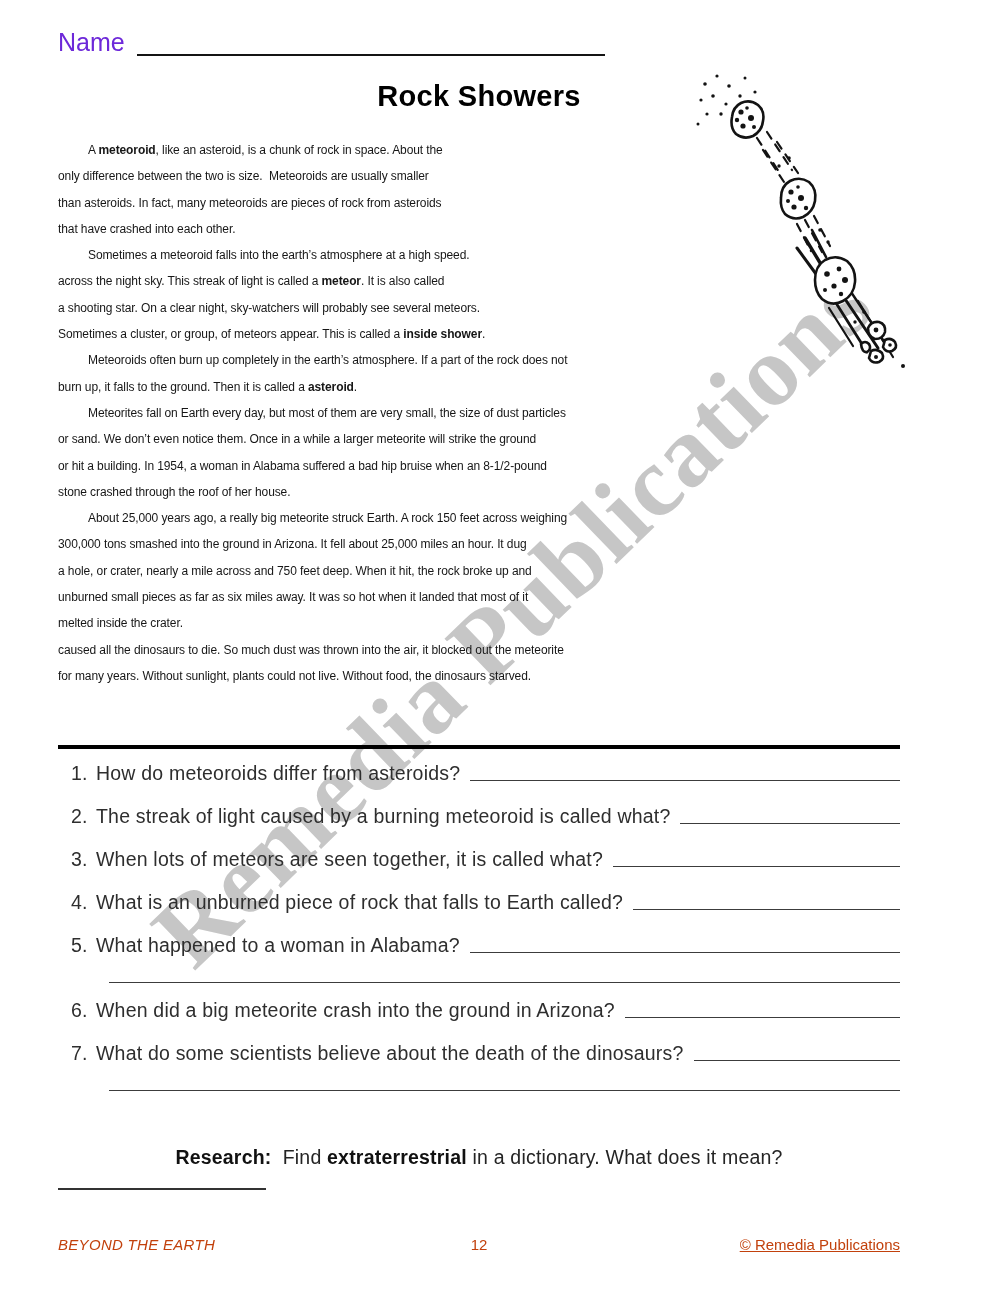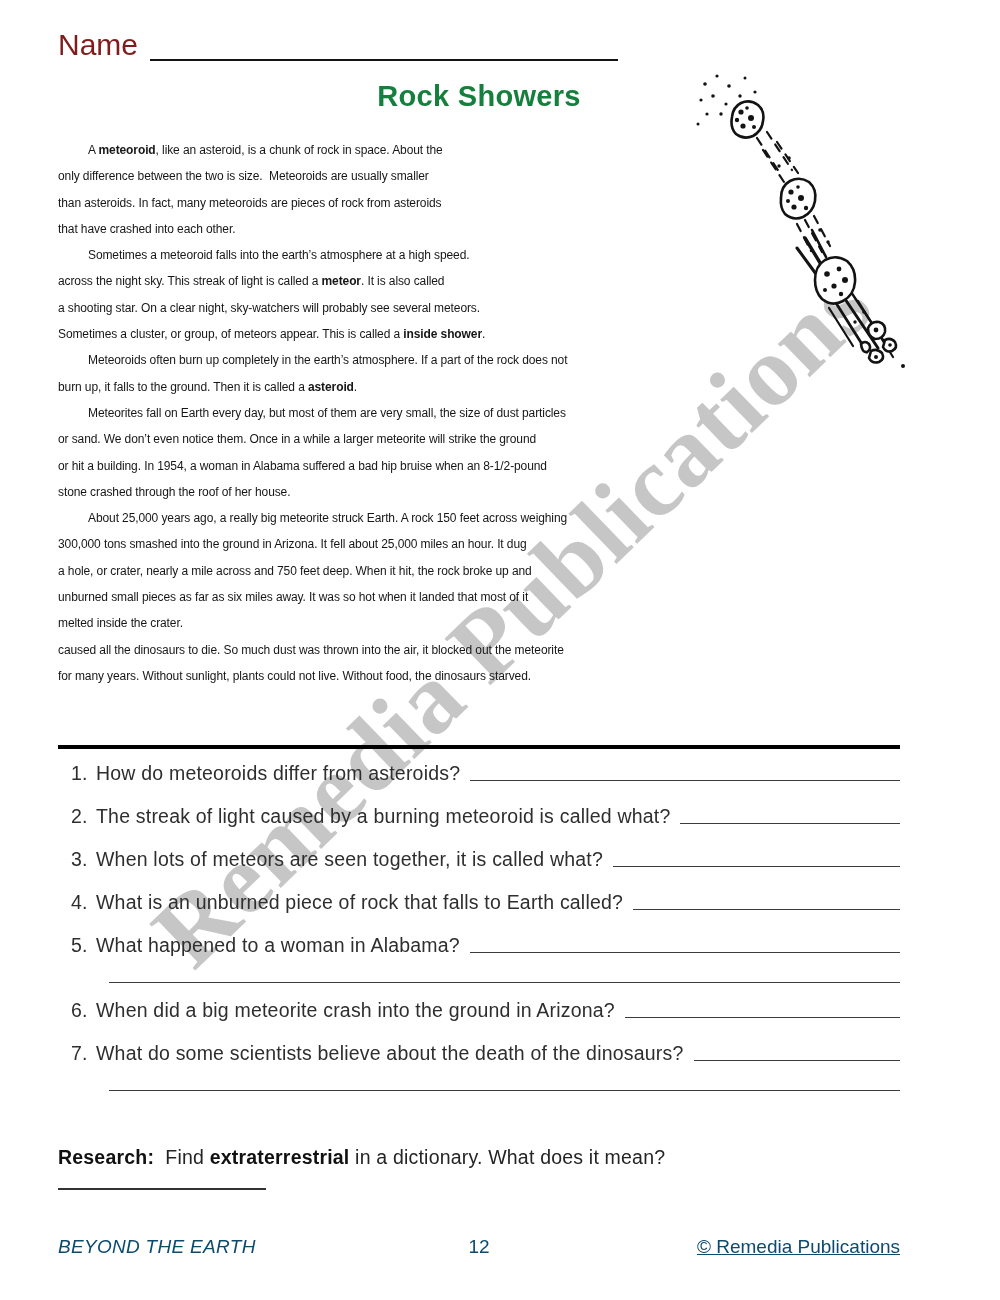--- a/index.html
+++ b/index.html
@@ -14,45 +14,45 @@
     transform:translate(-50%,-50%) rotate(-44deg);
     font-family:"Liberation Serif","DejaVu Serif",serif;
     font-weight:bold;font-size:100px;letter-spacing:1px;
     color:#c6c6c6;white-space:nowrap;pointer-events:none;
   }
   
   .meteor{position:absolute;left:693px;top:70px;width:252px;height:302px;z-index:2;}
   
   .content{position:absolute;left:58px;top:0;width:842px;height:1300px;z-index:3;}
   .name-row{position:absolute;top:28px;left:0;display:flex;align-items:flex-end;width:100%;}
-  .name-label{font-size:30px;color:#7f1d1d;}
+  .name-label{font-size:25px;color:#6d28d9;}
   .name-blank{width:468px;margin-left:12px;border-bottom:2.6px solid #141414;height:3px;margin-bottom:1px;}
   .title{position:absolute;top:80px;left:0;width:100%;text-align:center;
-         font-size:29px;font-weight:bold;letter-spacing:.3px;color:#15803d;}
+         font-size:29px;font-weight:bold;letter-spacing:.3px;color:#000000;}
   .passage{position:absolute;top:137px;left:0;width:100%;}
   .line{white-space:nowrap;font-size:12px;line-height:26.3px;letter-spacing:-0.1px;color:#161616;}
   .line.indent{padding-left:30px;}
   .line .b{font-weight:bold;}
   .divider{position:absolute;top:745px;left:0;width:100%;border-top:4.5px solid #000;}
   
   .questions{position:absolute;top:758px;left:0;width:100%;}
   .qrow{display:flex;align-items:flex-end;height:27px;margin-bottom:16px;
         font-size:19.5px;letter-spacing:.2px;color:#2e2e2e;}
   .qnum{flex:none;width:38px;padding-left:13px;box-sizing:border-box;}
   .qtext{flex:none;padding-right:10px;}
   .ansline{flex:1;border-bottom:1.9px solid #3c3c3c;margin-bottom:4px;min-width:40px;}
   .qrule{border-bottom:1.9px solid #3c3c3c;margin-left:51px;margin-top:25px;margin-bottom:12px;height:0;}
   
-  .research{position:absolute;top:1146px;left:0;width:100%;font-size:19.5px;letter-spacing:.2px;color:#242424;}
+  .research{position:absolute;top:1146px;left:0;width:100%;font-size:19.5px;letter-spacing:.2px;color:#242424;text-align:center;}
   .research .lbl{font-weight:bold;color:#111;}
   .research .term{font-weight:bold;color:#111;}
   .research-blank{width:208px;border-bottom:2.1px solid #333;margin-top:19px;height:0;}
   
   .footer{position:absolute;top:1236px;left:0;width:100%;display:flex;align-items:center;
-          font-size:19px;color:#0c4a6e;}
+          font-size:15px;color:#c2410c;}
   .footer .left{flex:1;text-align:left;font-style:italic;letter-spacing:.3px;}
   .footer .center{flex:0 0 auto;}
   .footer .right{flex:1;text-align:right;text-decoration:underline;}
 </style>
 </head>
 <body>
 
 <div class="page">
 
   <div class="watermark">Remedia Publications</div>

